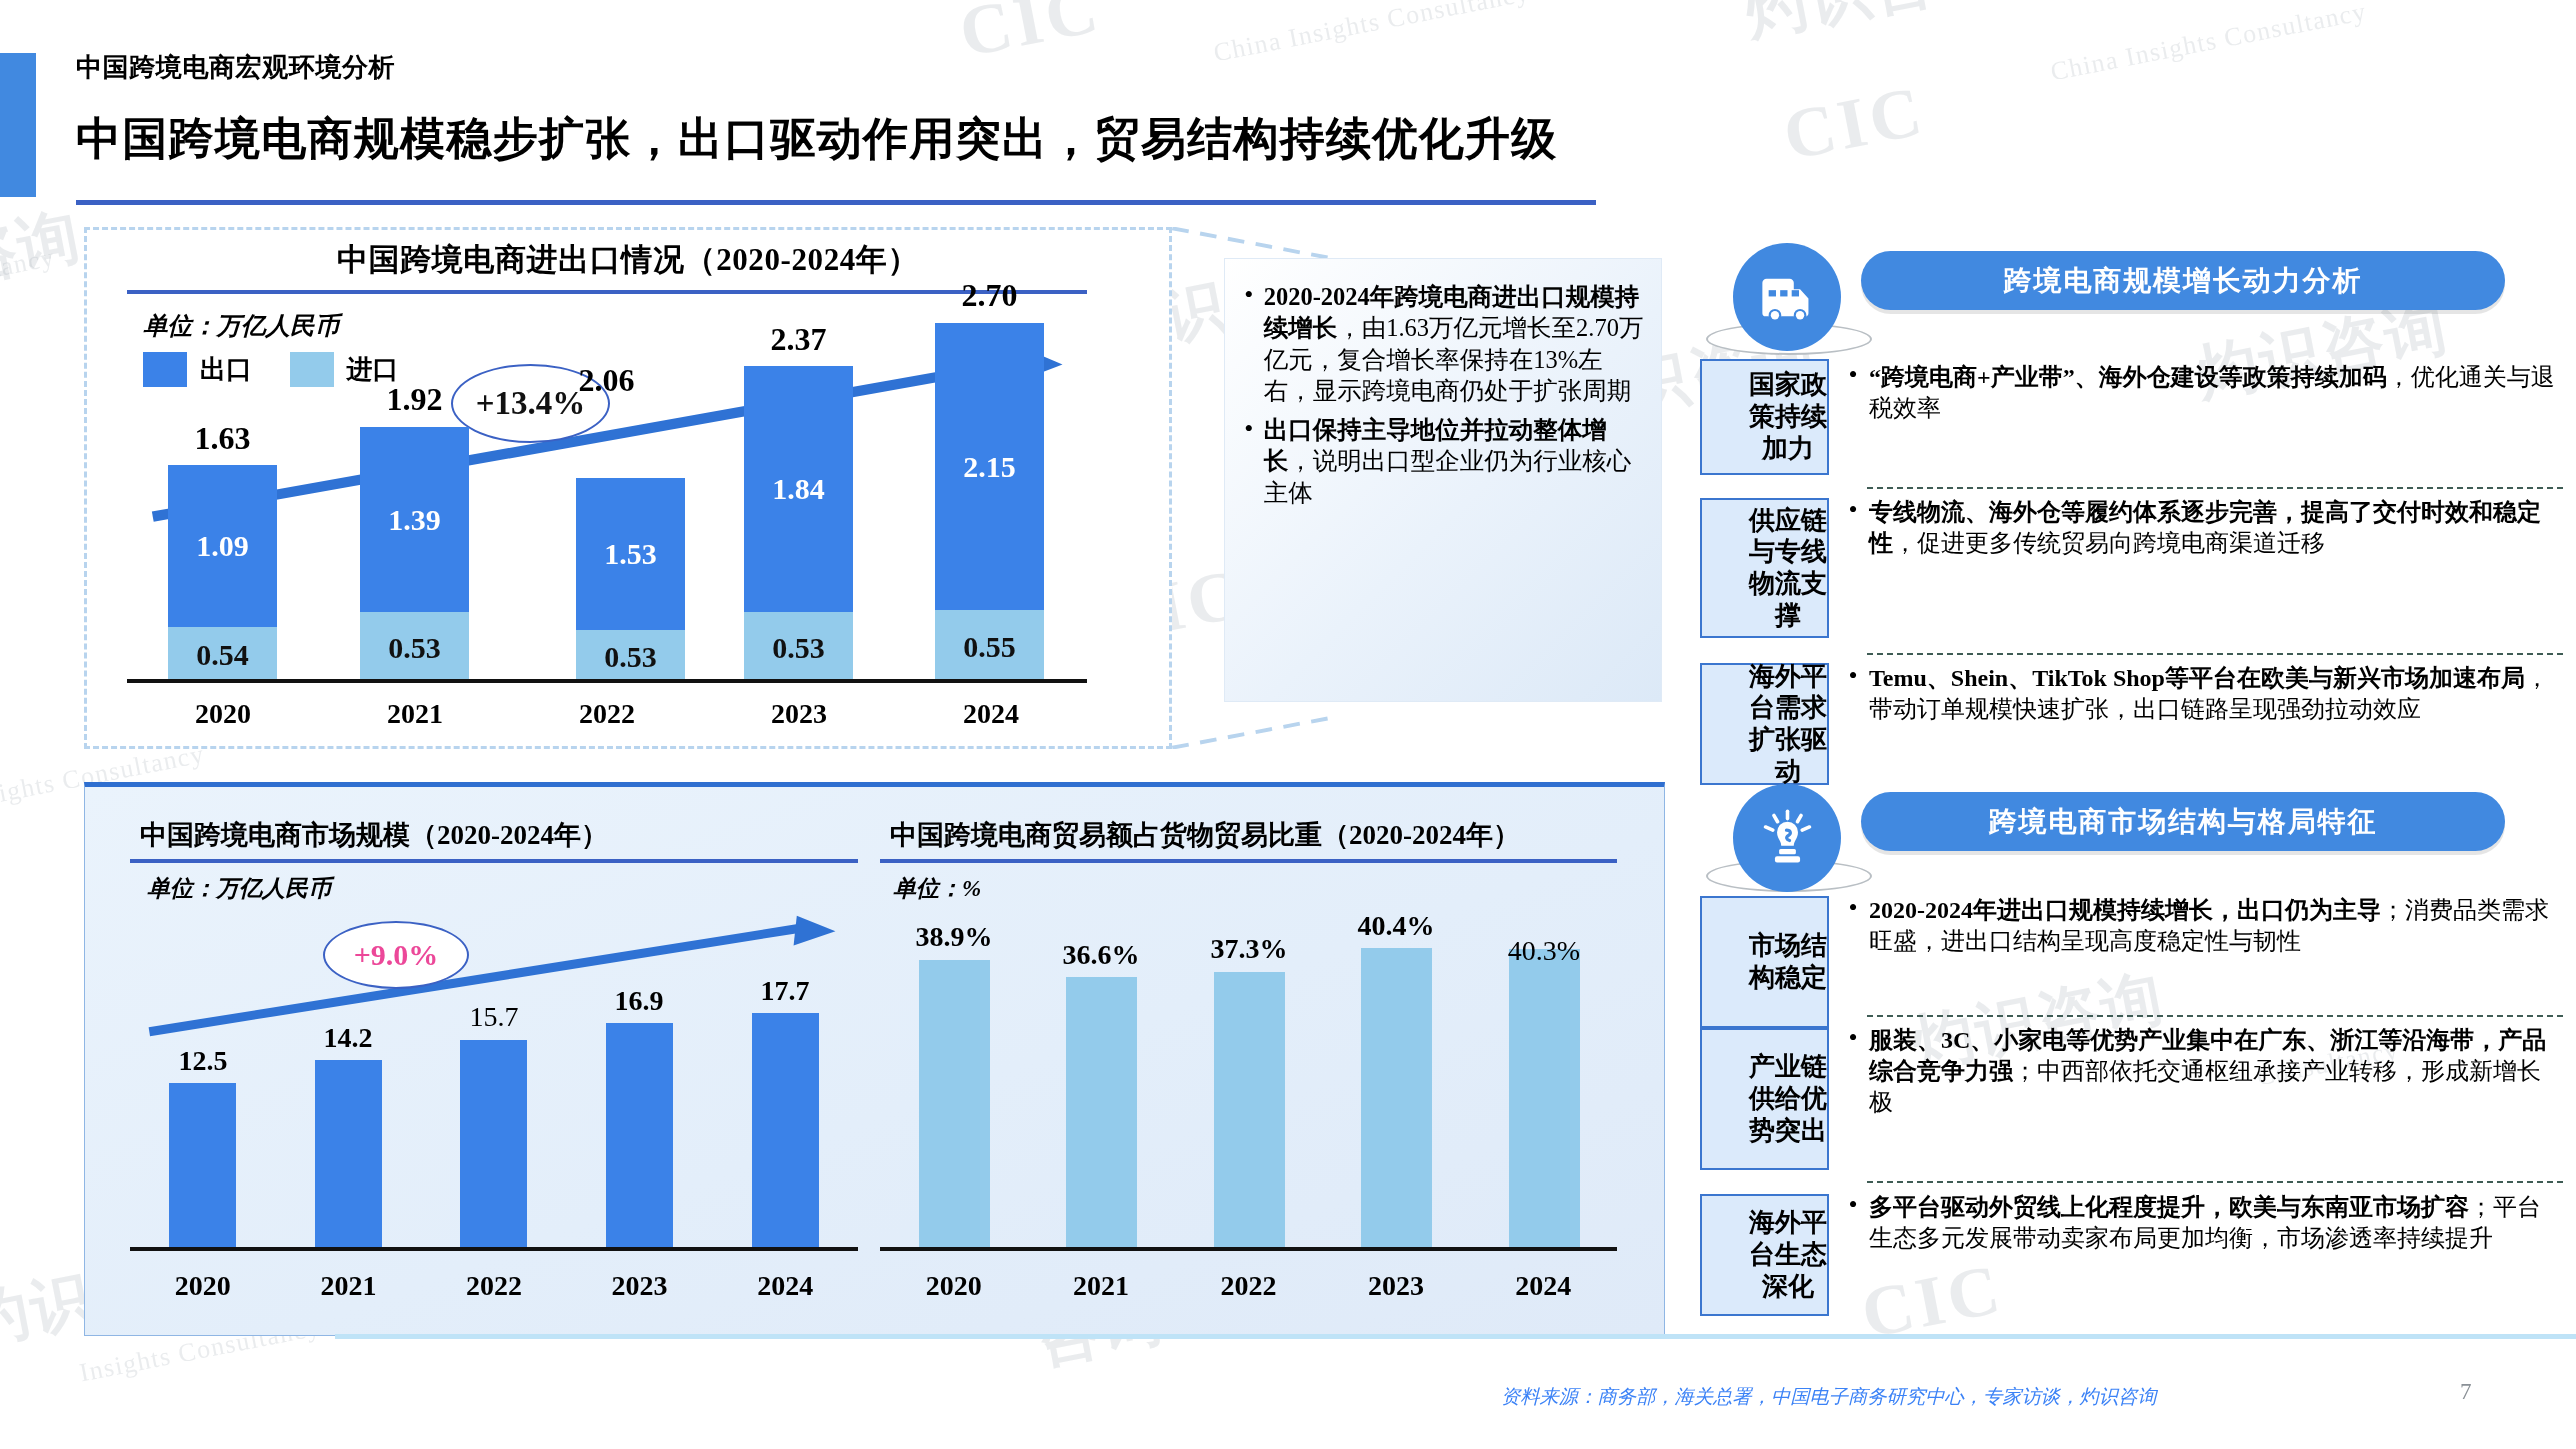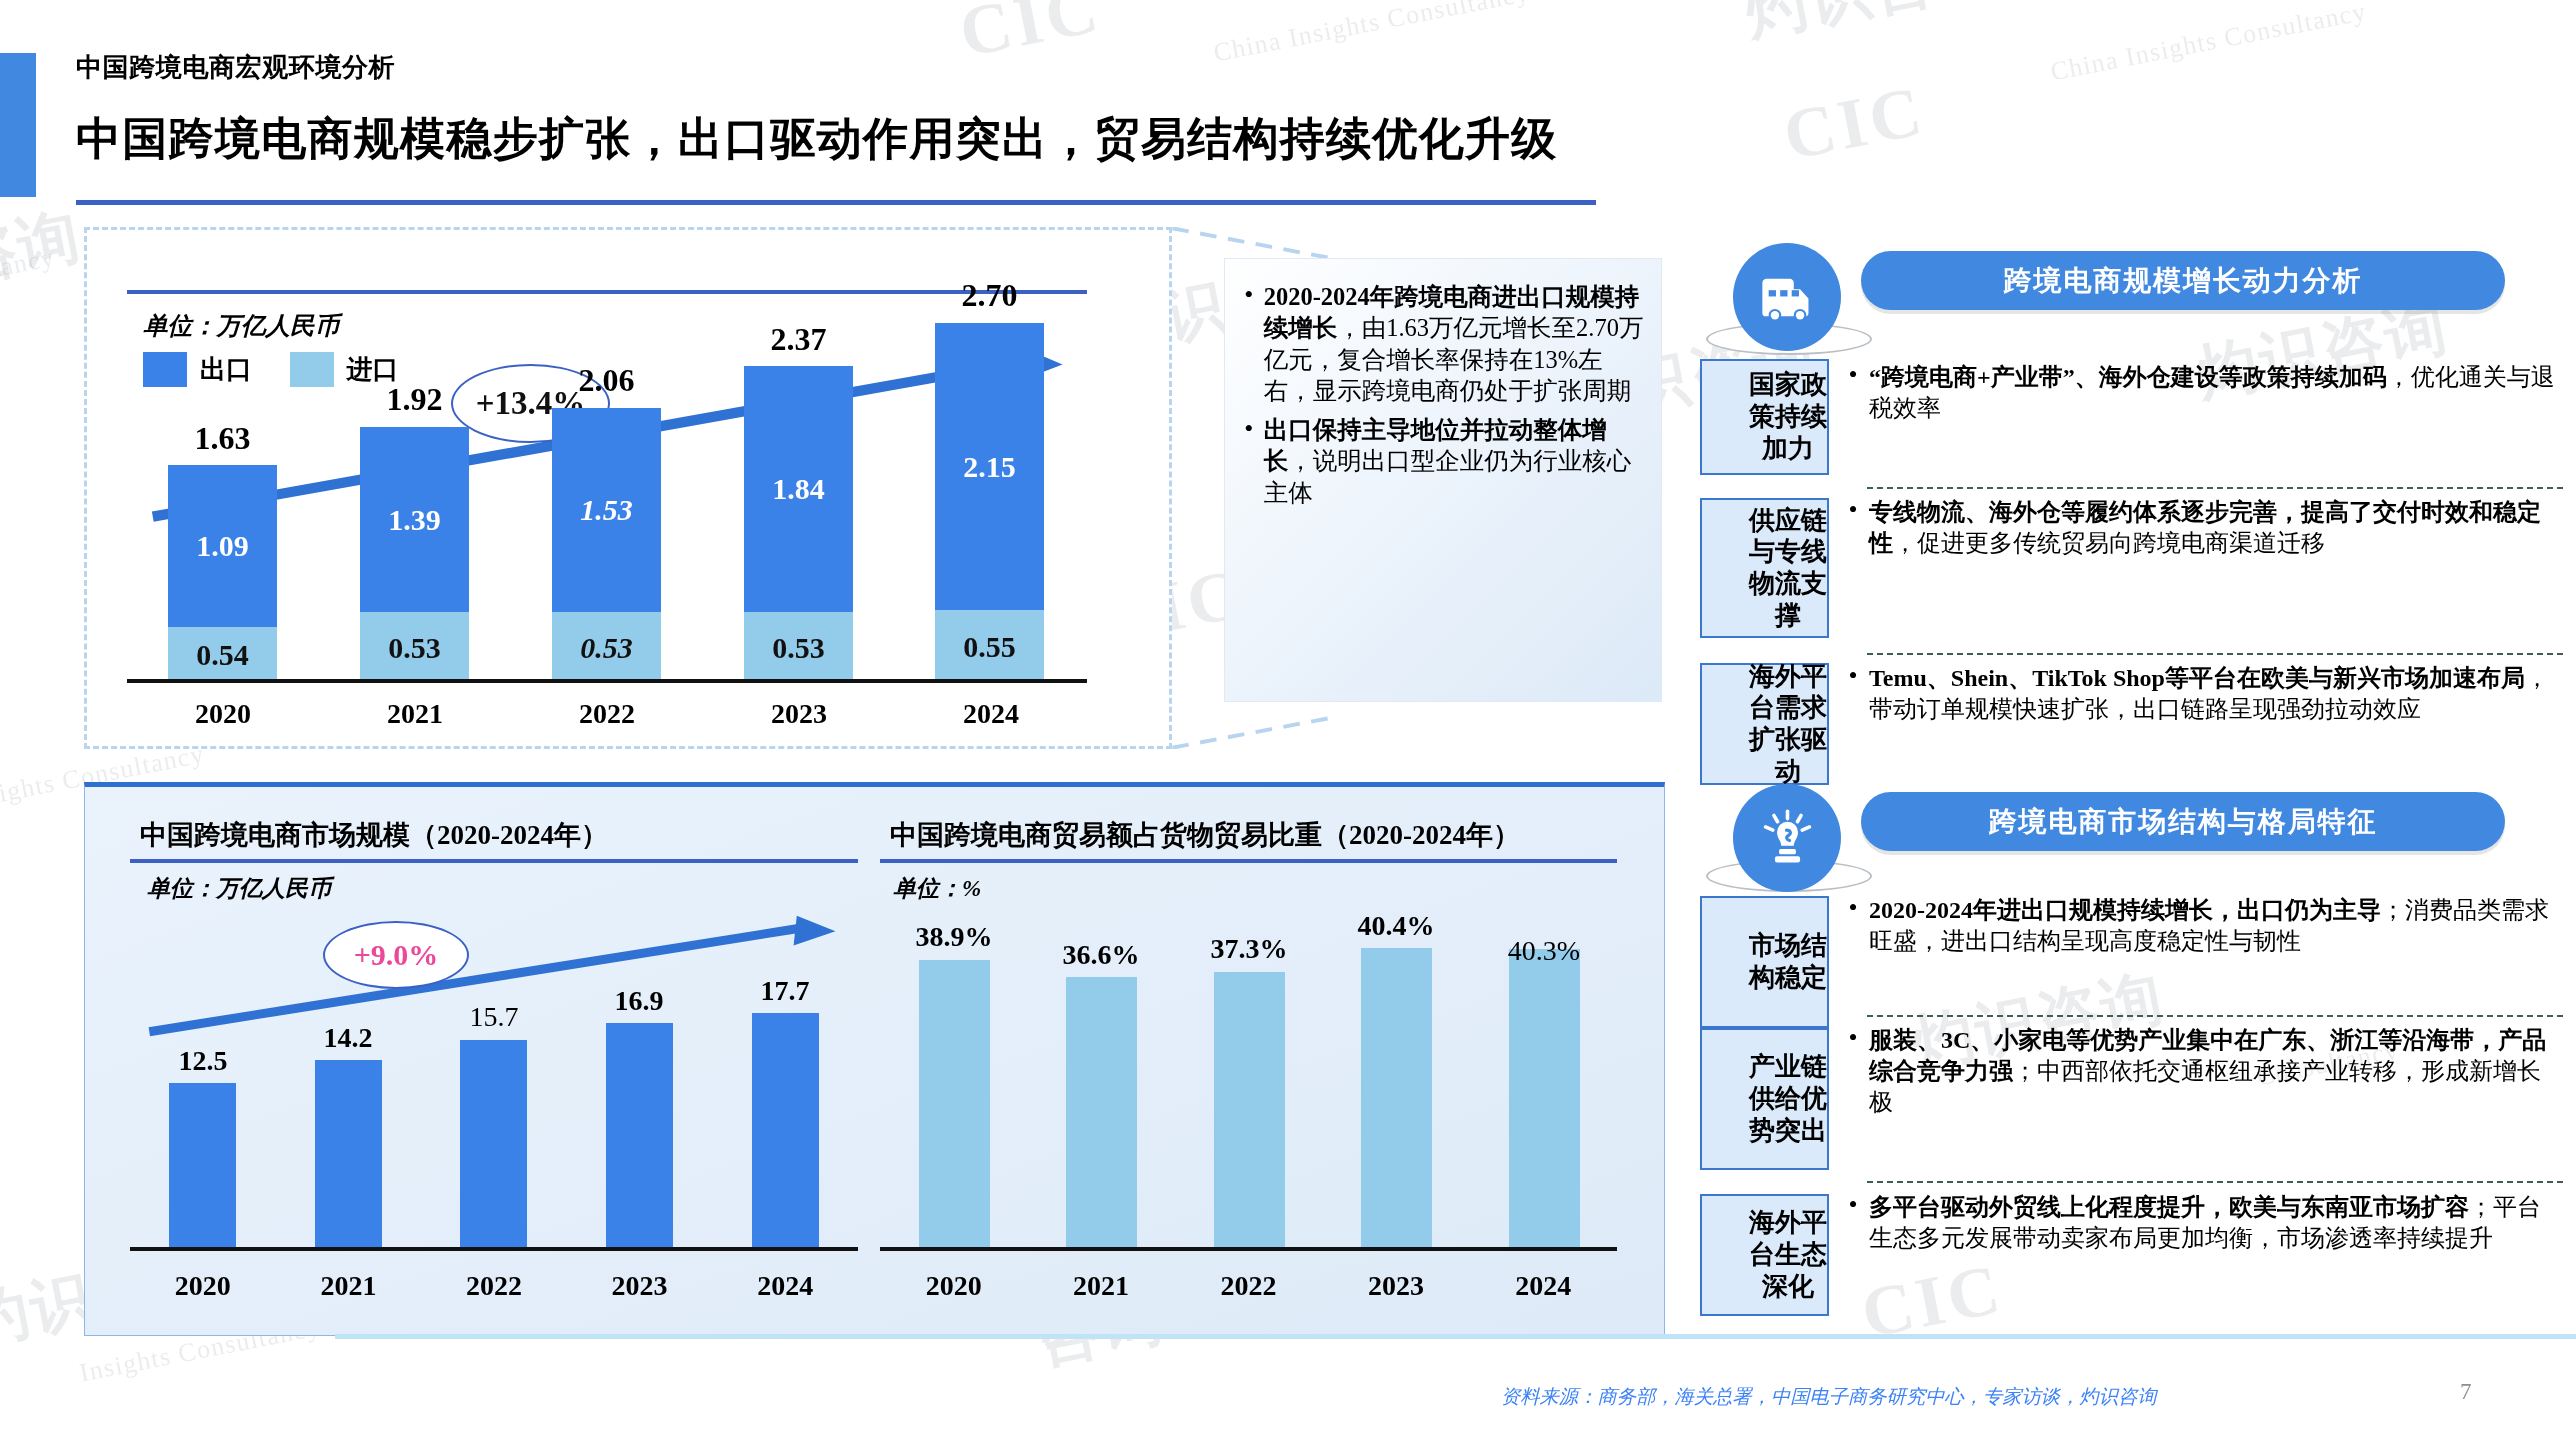--- a/index.html
+++ b/index.html
@@ -122,20 +122,21 @@
 <div class="maintitle">中国跨境电商规模稳步扩张，出口驱动作用突出，贸易结构持续优化升级</div>
 <div class="titlerule"></div>
 
 <svg class="funnel" viewBox="0 0 260 810" preserveAspectRatio="none">
   <path d="M2,2 L258,50" stroke="#b8d4ee" stroke-width="6" fill="none" stroke-dasharray="26 18"></path>
   <path d="M2,808 L258,760" stroke="#b8d4ee" stroke-width="6" fill="none" stroke-dasharray="26 18"></path>
 </svg>
 <div class="dashbox"></div>
 
 <div class="card1">
+  <div class="c1title">中国跨境电商进出口情况（2020-2024年）</div>
   <div class="c1rule"></div>
   <div class="unit" style="left:59px;top:82px;">单位：万亿人民币</div>
 
   <div class="legend">
     <span class="lg-sw" style="background:#3b82e8;"></span>
     <span class="lg-tx">出口</span>
     <span class="lg-sw" style="background:#93cbeb;"></span>
     <span class="lg-tx">进口</span>
   </div>
 
@@ -151,21 +152,21 @@
       <div class="barcol" style="left: 84px; width: 109px; bottom: 66px; height: 218px;">
         <div class="seg exp" style="height: 187px;">1.09</div>
         <div class="seg imp" style="height: 64px;">0.54</div>
       </div>
       <div class="totlab" style="left: 84px; width: 109px; bottom: 292px;">1.63</div>
       <div class="barcol" style="left: 276px; width: 109px; bottom: 66px; height: 256px;">
         <div class="seg exp" style="height: 186px;">1.39</div>
         <div class="seg imp" style="height: 71px;">0.53</div>
       </div>
       <div class="totlab" style="left: 276px; width: 109px; bottom: 331px;">1.92</div>
-      <div class="barcol" style="left: 468px; width: 109px; bottom: 66px; height: 275px; font-style: italic;">
+      <div class="barcol" style="left: 492px; width: 109px; bottom: 66px; height: 205px;">
         <div class="seg exp" style="height: 204px;">1.53</div>
         <div class="seg imp" style="height: 71px;">0.53</div>
       </div>
       <div class="totlab" style="left: 468px; width: 109px; bottom: 350px;">2.06</div>
       <div class="barcol" style="left: 660px; width: 109px; bottom: 66px; height: 317px;">
         <div class="seg exp" style="height: 246px;">1.84</div>
         <div class="seg imp" style="height: 71px;">0.53</div>
       </div>
       <div class="totlab" style="left: 660px; width: 109px; bottom: 391px;">2.37</div>
       <div class="barcol" style="left: 851px; width: 109px; bottom: 66px; height: 361px;">

